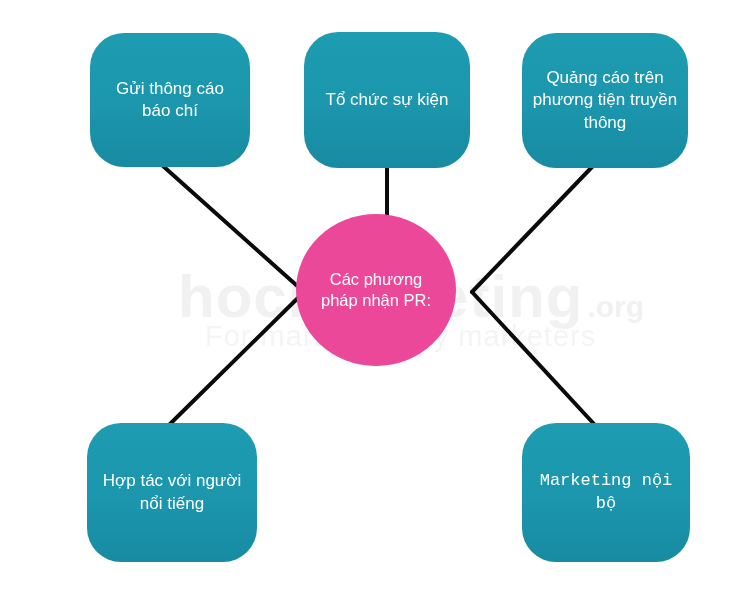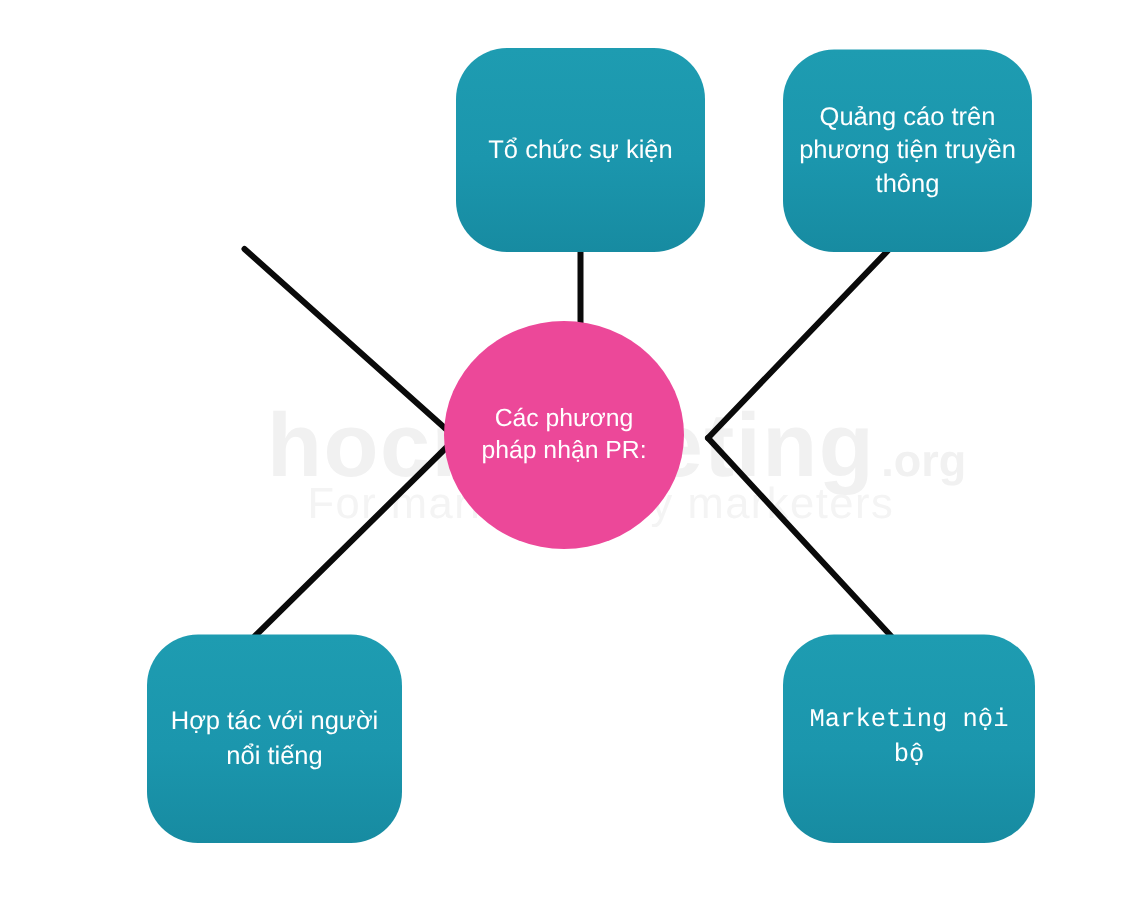--- a/index.html
+++ b/index.html
@@ -76,21 +76,21 @@
     text-align: center;
     font-size: 17px;
     line-height: 1.3;
     padding: 0 10px;
     box-sizing: border-box;
     z-index: 2;
   }
   .node-top-left      { left: 90px;  top: 33px;  width: 160px; height: 134px; }
   .node-top-center    { left: 304px; top: 32px;  width: 166px; height: 136px; }
   .node-top-right     { left: 522px; top: 33px;  width: 166px; height: 135px; }
-  .node-bottom-left   { left: 87px;  top: 423px; width: 170px; height: 139px; margin-left: 11px; }
+  .node-bottom-left   { left: 87px;  top: 423px; width: 170px; height: 139px; }
   .node-bottom-right  { left: 522px; top: 423px; width: 168px; height: 139px; font-family: Liberation Mono, monospace; }
 
   .center-node {
     position: absolute;
     left: 296px;
     top: 214px;
     width: 160px;
     height: 152px;
     border-radius: 50%;
     background: #ec4899;
@@ -122,20 +122,23 @@
     <line x1="387" y1="167" x2="387" y2="220"></line>
     <line x1="592" y1="167" x2="472" y2="292"></line>
     <line x1="304" y1="292" x2="170" y2="424"></line>
     <line x1="472" y1="292" x2="594" y2="424"></line>
   </svg>
 
   <div class="center-node">
     <span>Các phương pháp nhận PR:</span>
   </div>
 
+  <div class="node node-top-left">
+    <span>Gửi thông cáo báo chí</span>
+  </div>
   <div class="node node-top-center">
     <span>Tổ chức sự kiện</span>
   </div>
   <div class="node node-top-right">
     <span>Quảng cáo trên phương tiện truyền thông</span>
   </div>
   <div class="node node-bottom-left">
     <span>Hợp tác với người nổi tiếng</span>
   </div>
   <div class="node node-bottom-right">

